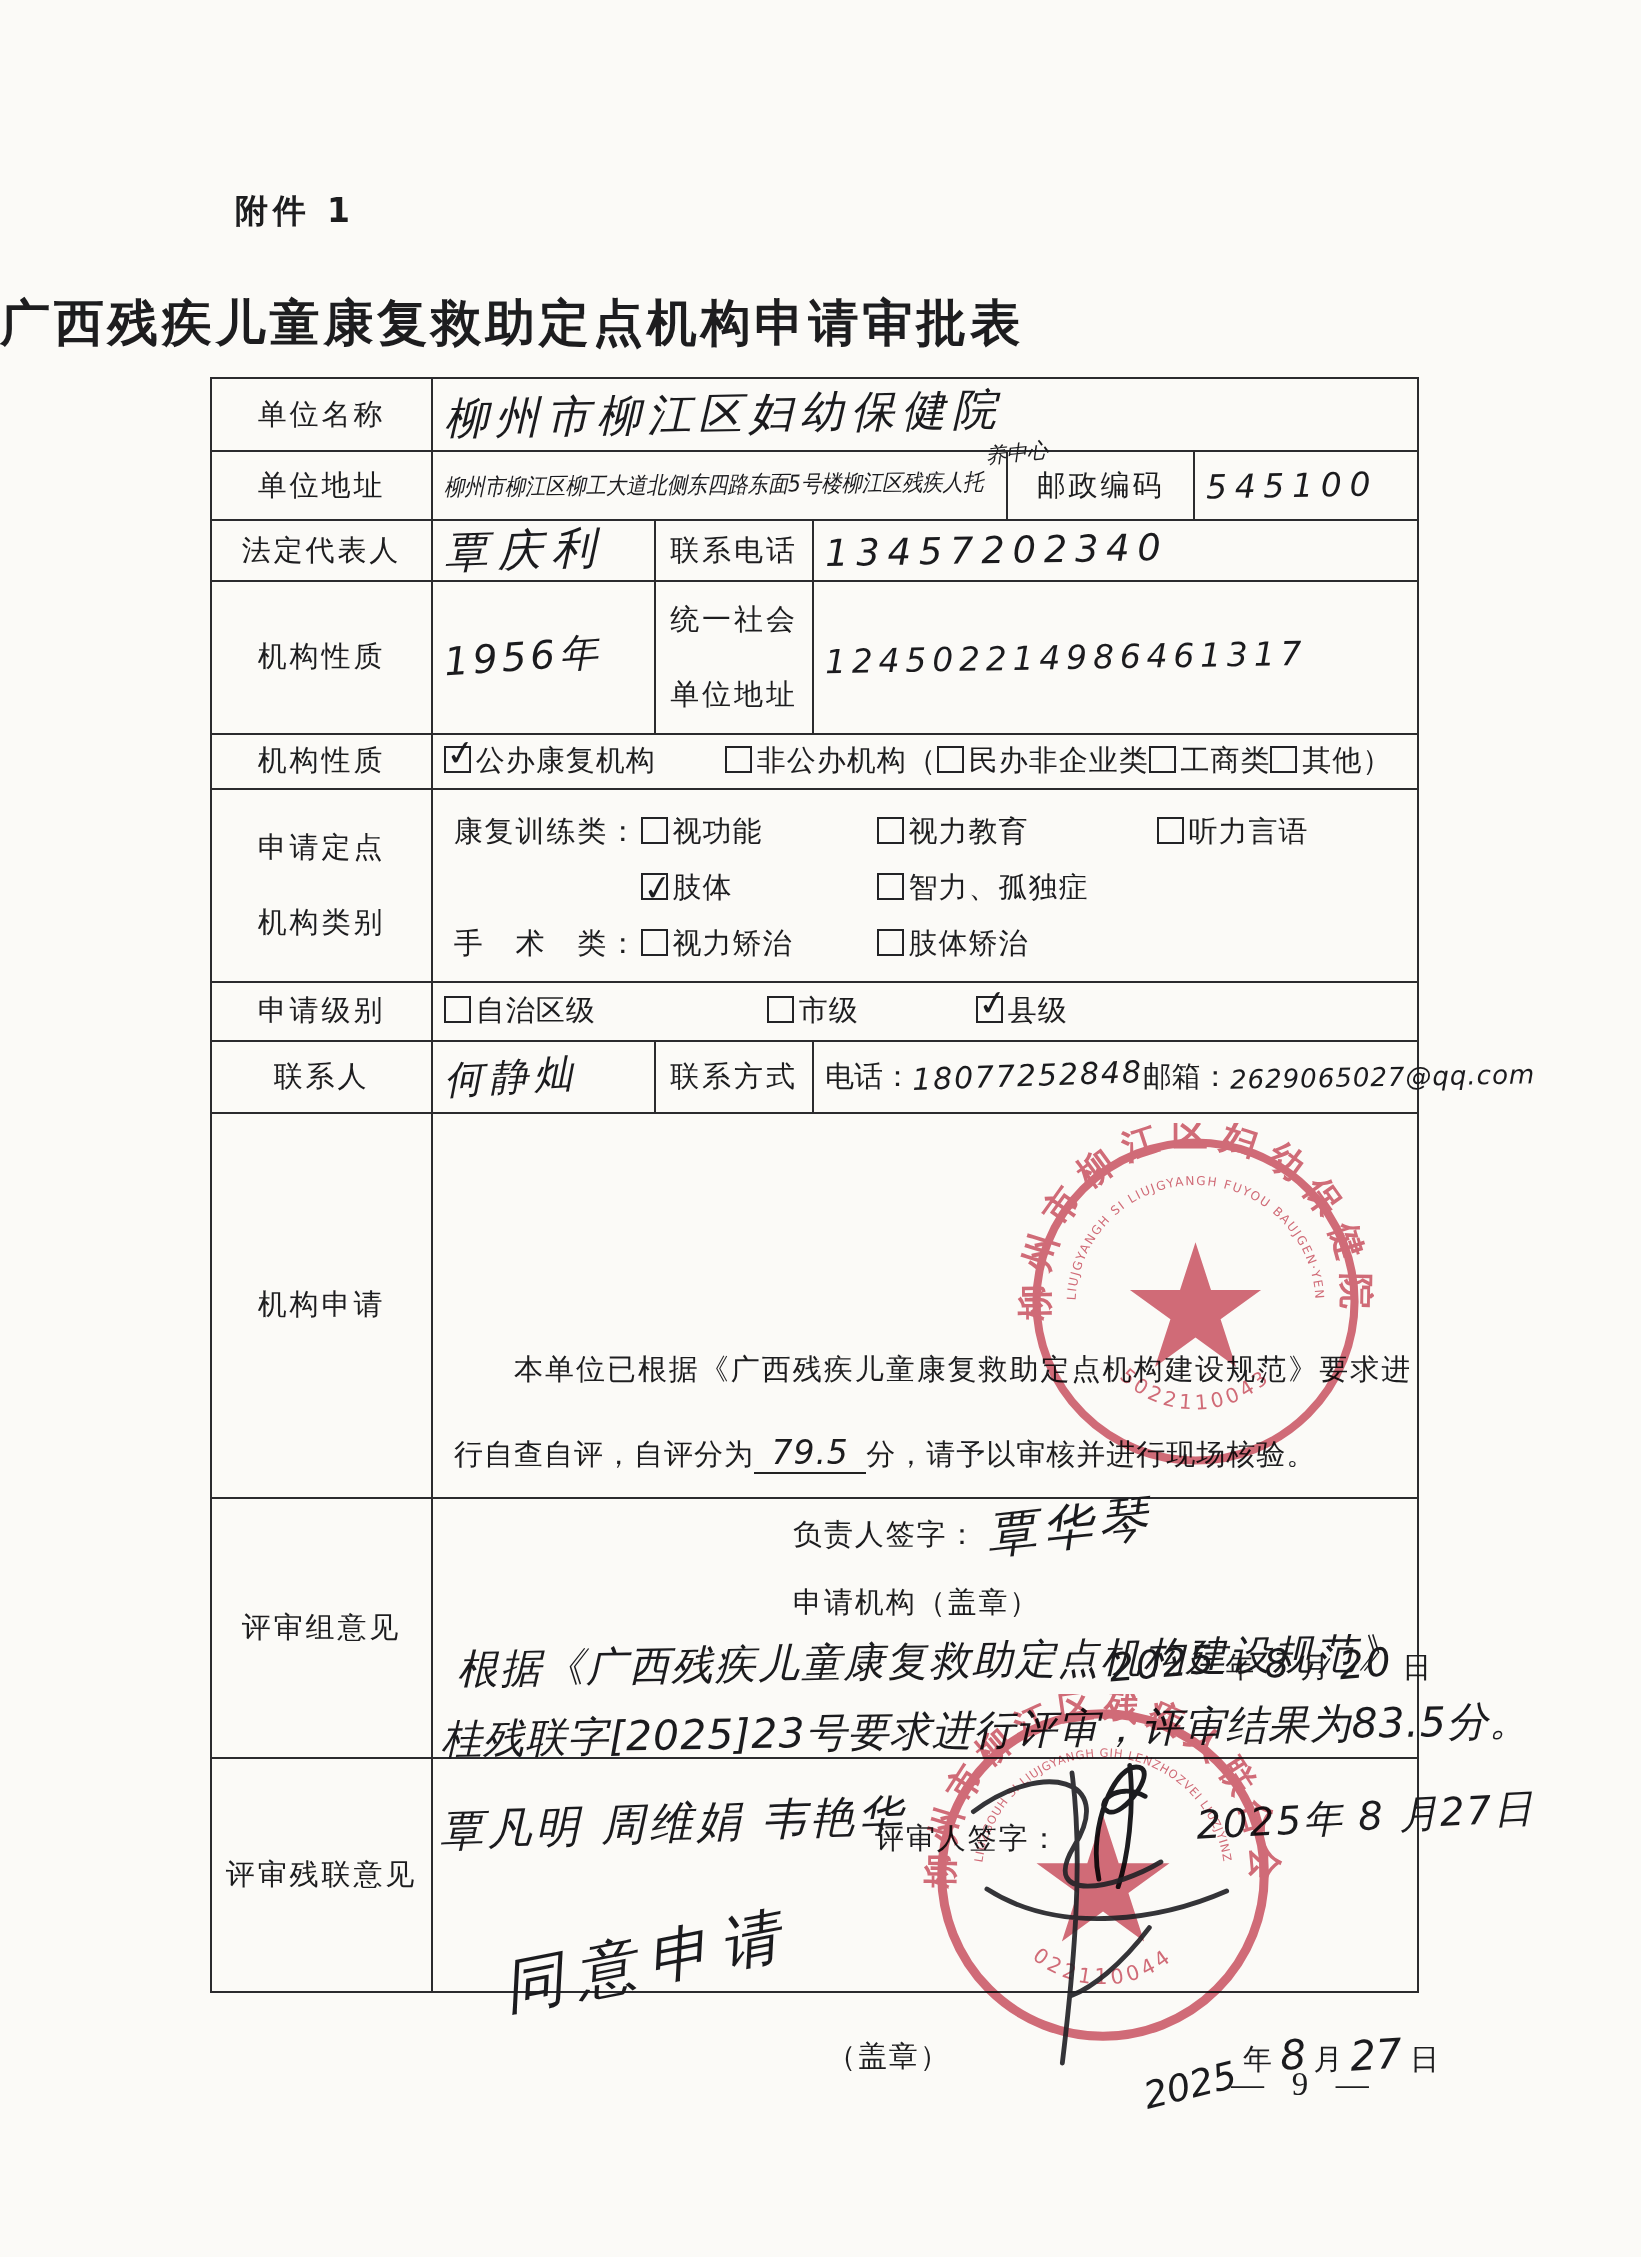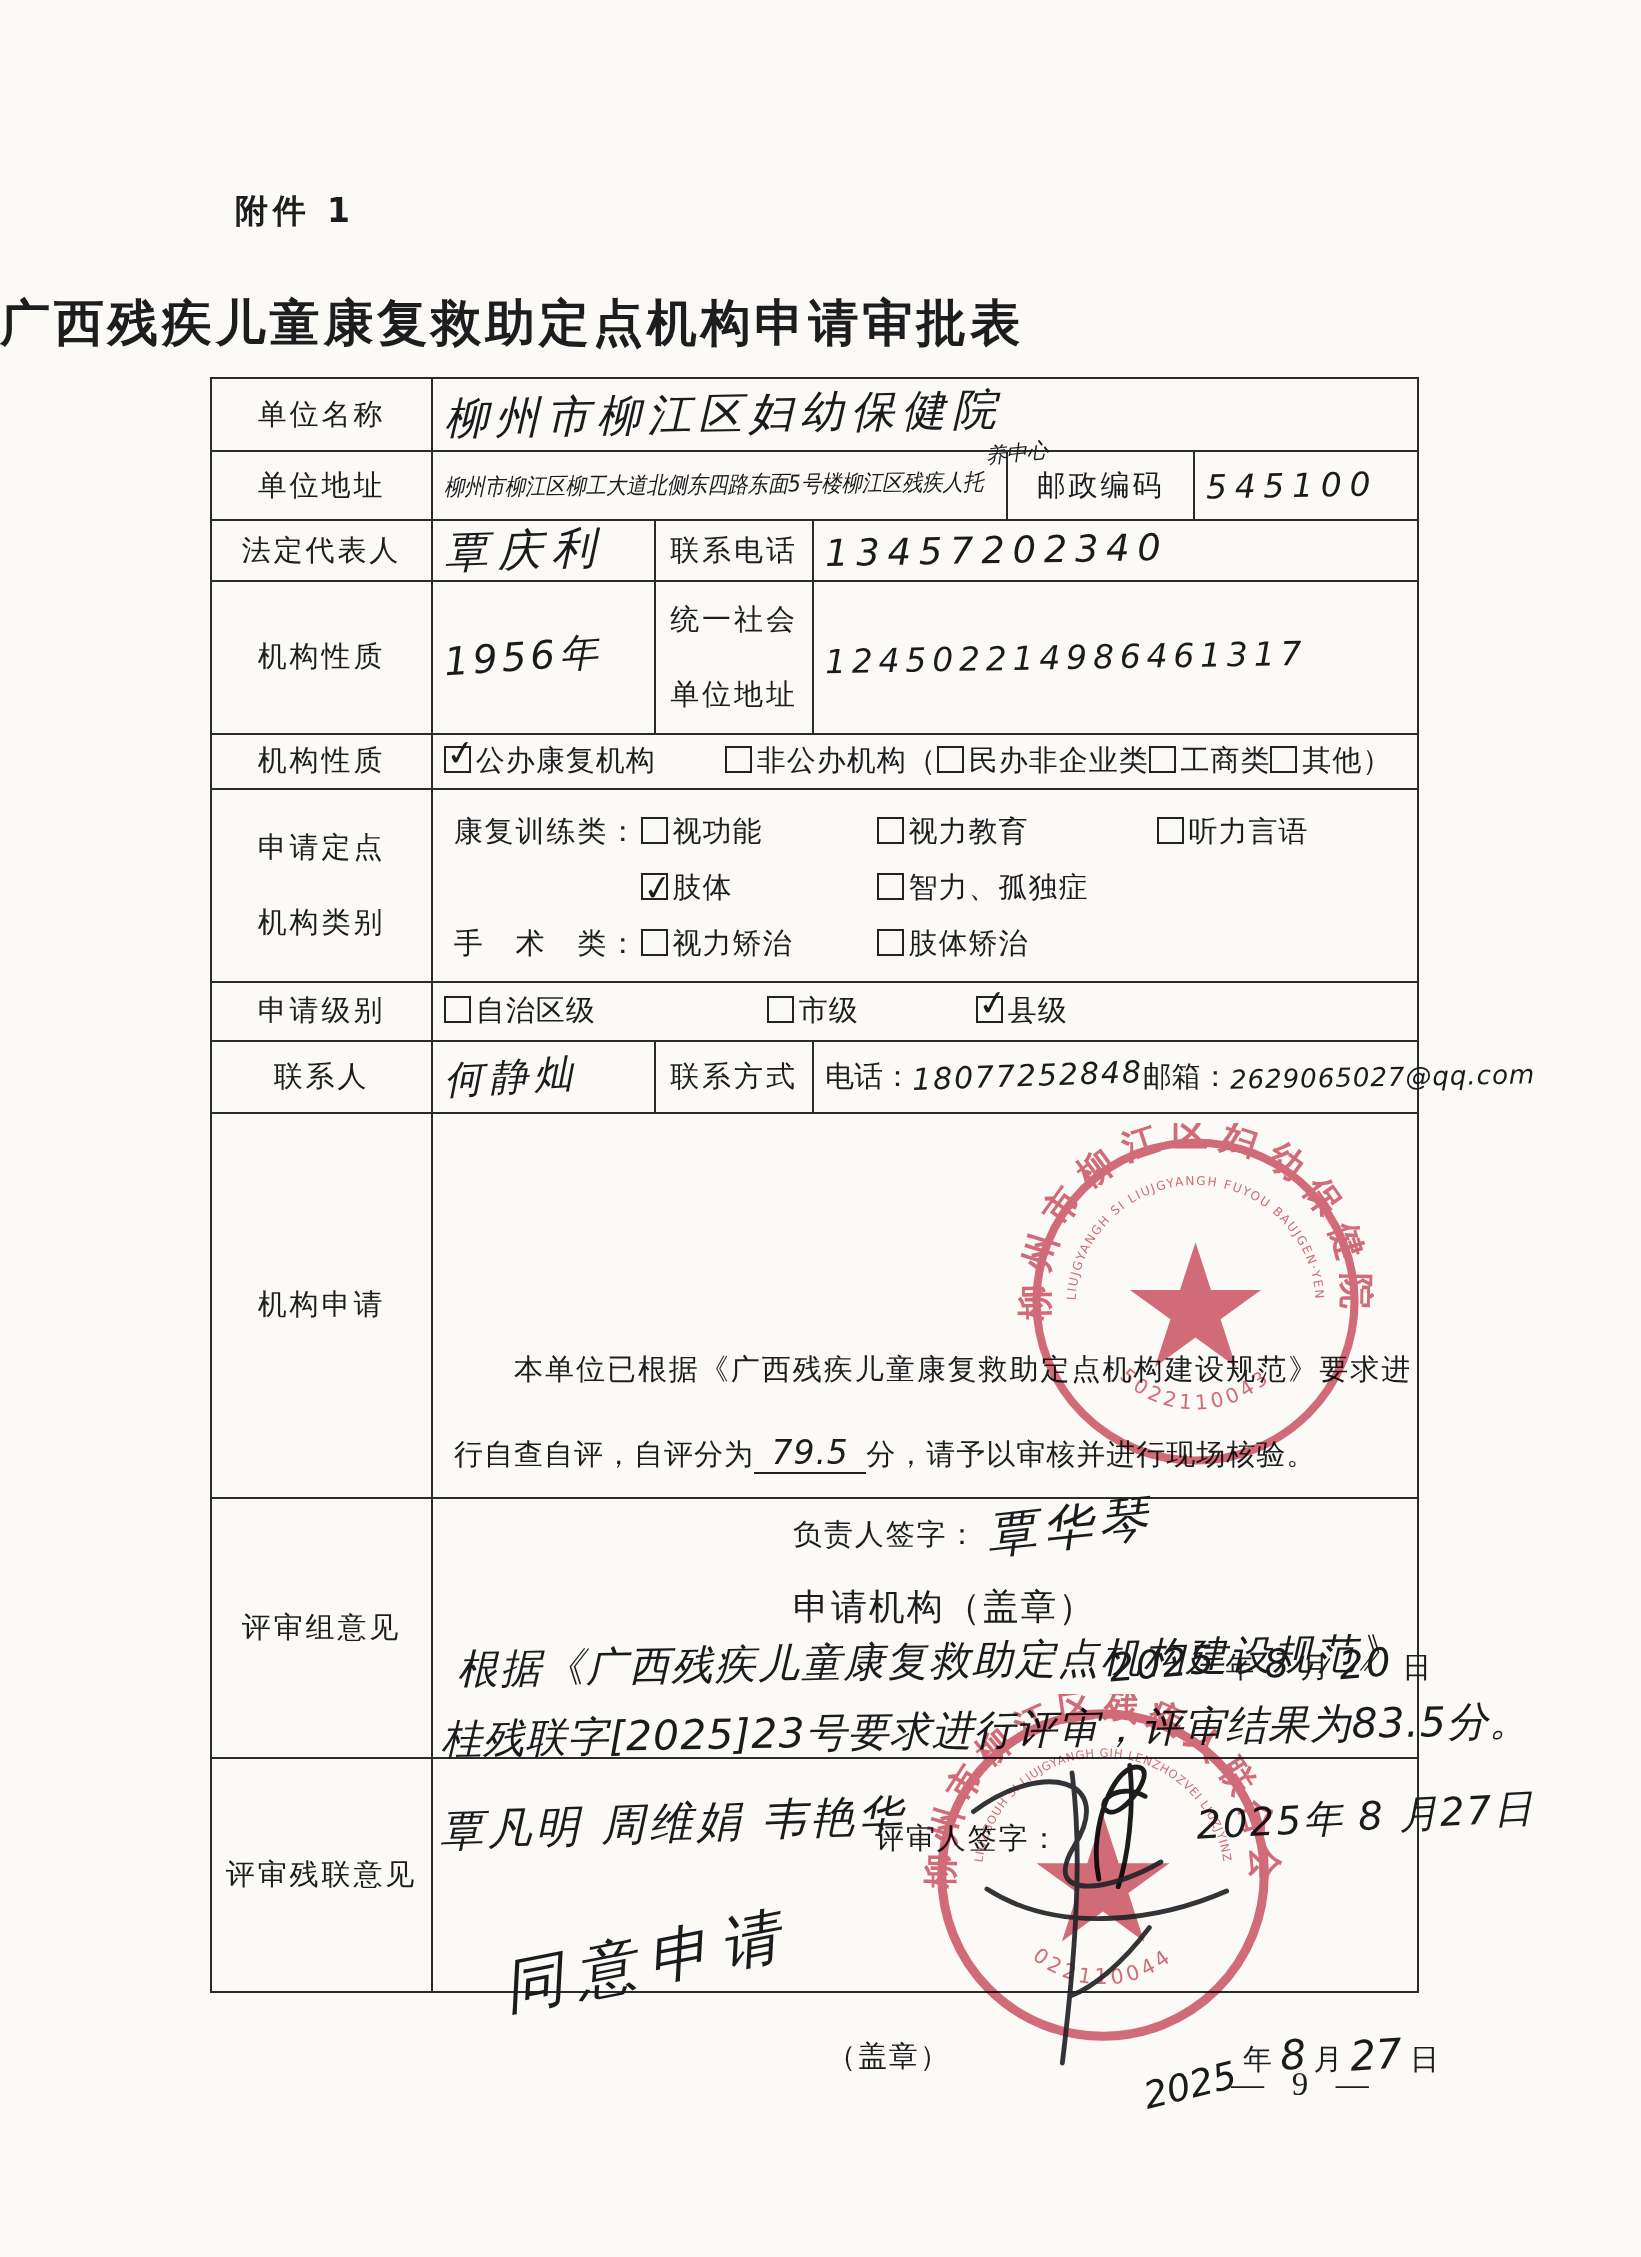--- a/index.html
+++ b/index.html
@@ -45,21 +45,21 @@
   .lvl-w1{display:inline-block;width:323px;}
   .lvl-w2{display:inline-block;width:209px;}
   .cell-inner{position:relative;width:100%;height:100%;}
   
   .app-para{position:absolute;left:21px;right:5.8px;top:23px;font-size:29px;line-height:83px;
       text-align:justify;text-indent:60px;letter-spacing:1px;}
   .score-hw{font-size:33px;border-bottom:2.9px solid #222;padding:0 17.4px;font-style:italic;
       font-family:"DejaVu Sans",sans-serif;transform:translateY(-1.9px);}
   .app-signer{position:absolute;left:360px;top:189px;font-size:29px;letter-spacing:1.9px;}
   .signer-hw{font-size:50px;letter-spacing:5.8px;transform:rotate(-6deg);margin-left:7.7px;}
-  .app-org{position:absolute;left:360px;top:278px;font-size:36px;letter-spacing:1.9px;}
+  .app-org{position:absolute;left:360px;top:278px;font-size:29px;letter-spacing:1.9px;}
   .app-date{position:absolute;left:666px;top:336px;font-size:29px;white-space:nowrap;}
   .date-num-hw{font-size:39px;letter-spacing:1.9px;transform:rotate(-5deg);margin:0 9.7px;}
   
   .rg-line1{position:absolute;left:24px;top:5.8px;font-size:41px;letter-spacing:1.9px;white-space:nowrap;transform:rotate(-1deg);}
   .rg-line2{position:absolute;left:7.7px;top:75px;font-size:41px;letter-spacing:1px;white-space:nowrap;transform:rotate(-1deg);}
   .rg-sigs{position:absolute;left:5.8px;top:166px;font-size:44px;letter-spacing:3.9px;transform:rotate(-2deg);white-space:nowrap;}
   .rg-signer-label{position:absolute;left:442px;top:191px;font-size:29px;letter-spacing:1.9px;}
   .rg-date{position:absolute;left:763px;top:162px;font-size:39px;letter-spacing:1.9px;transform:rotate(-3deg);white-space:nowrap;}
   .rg-scribble{position:absolute;left:637px;top:116px;}
   

